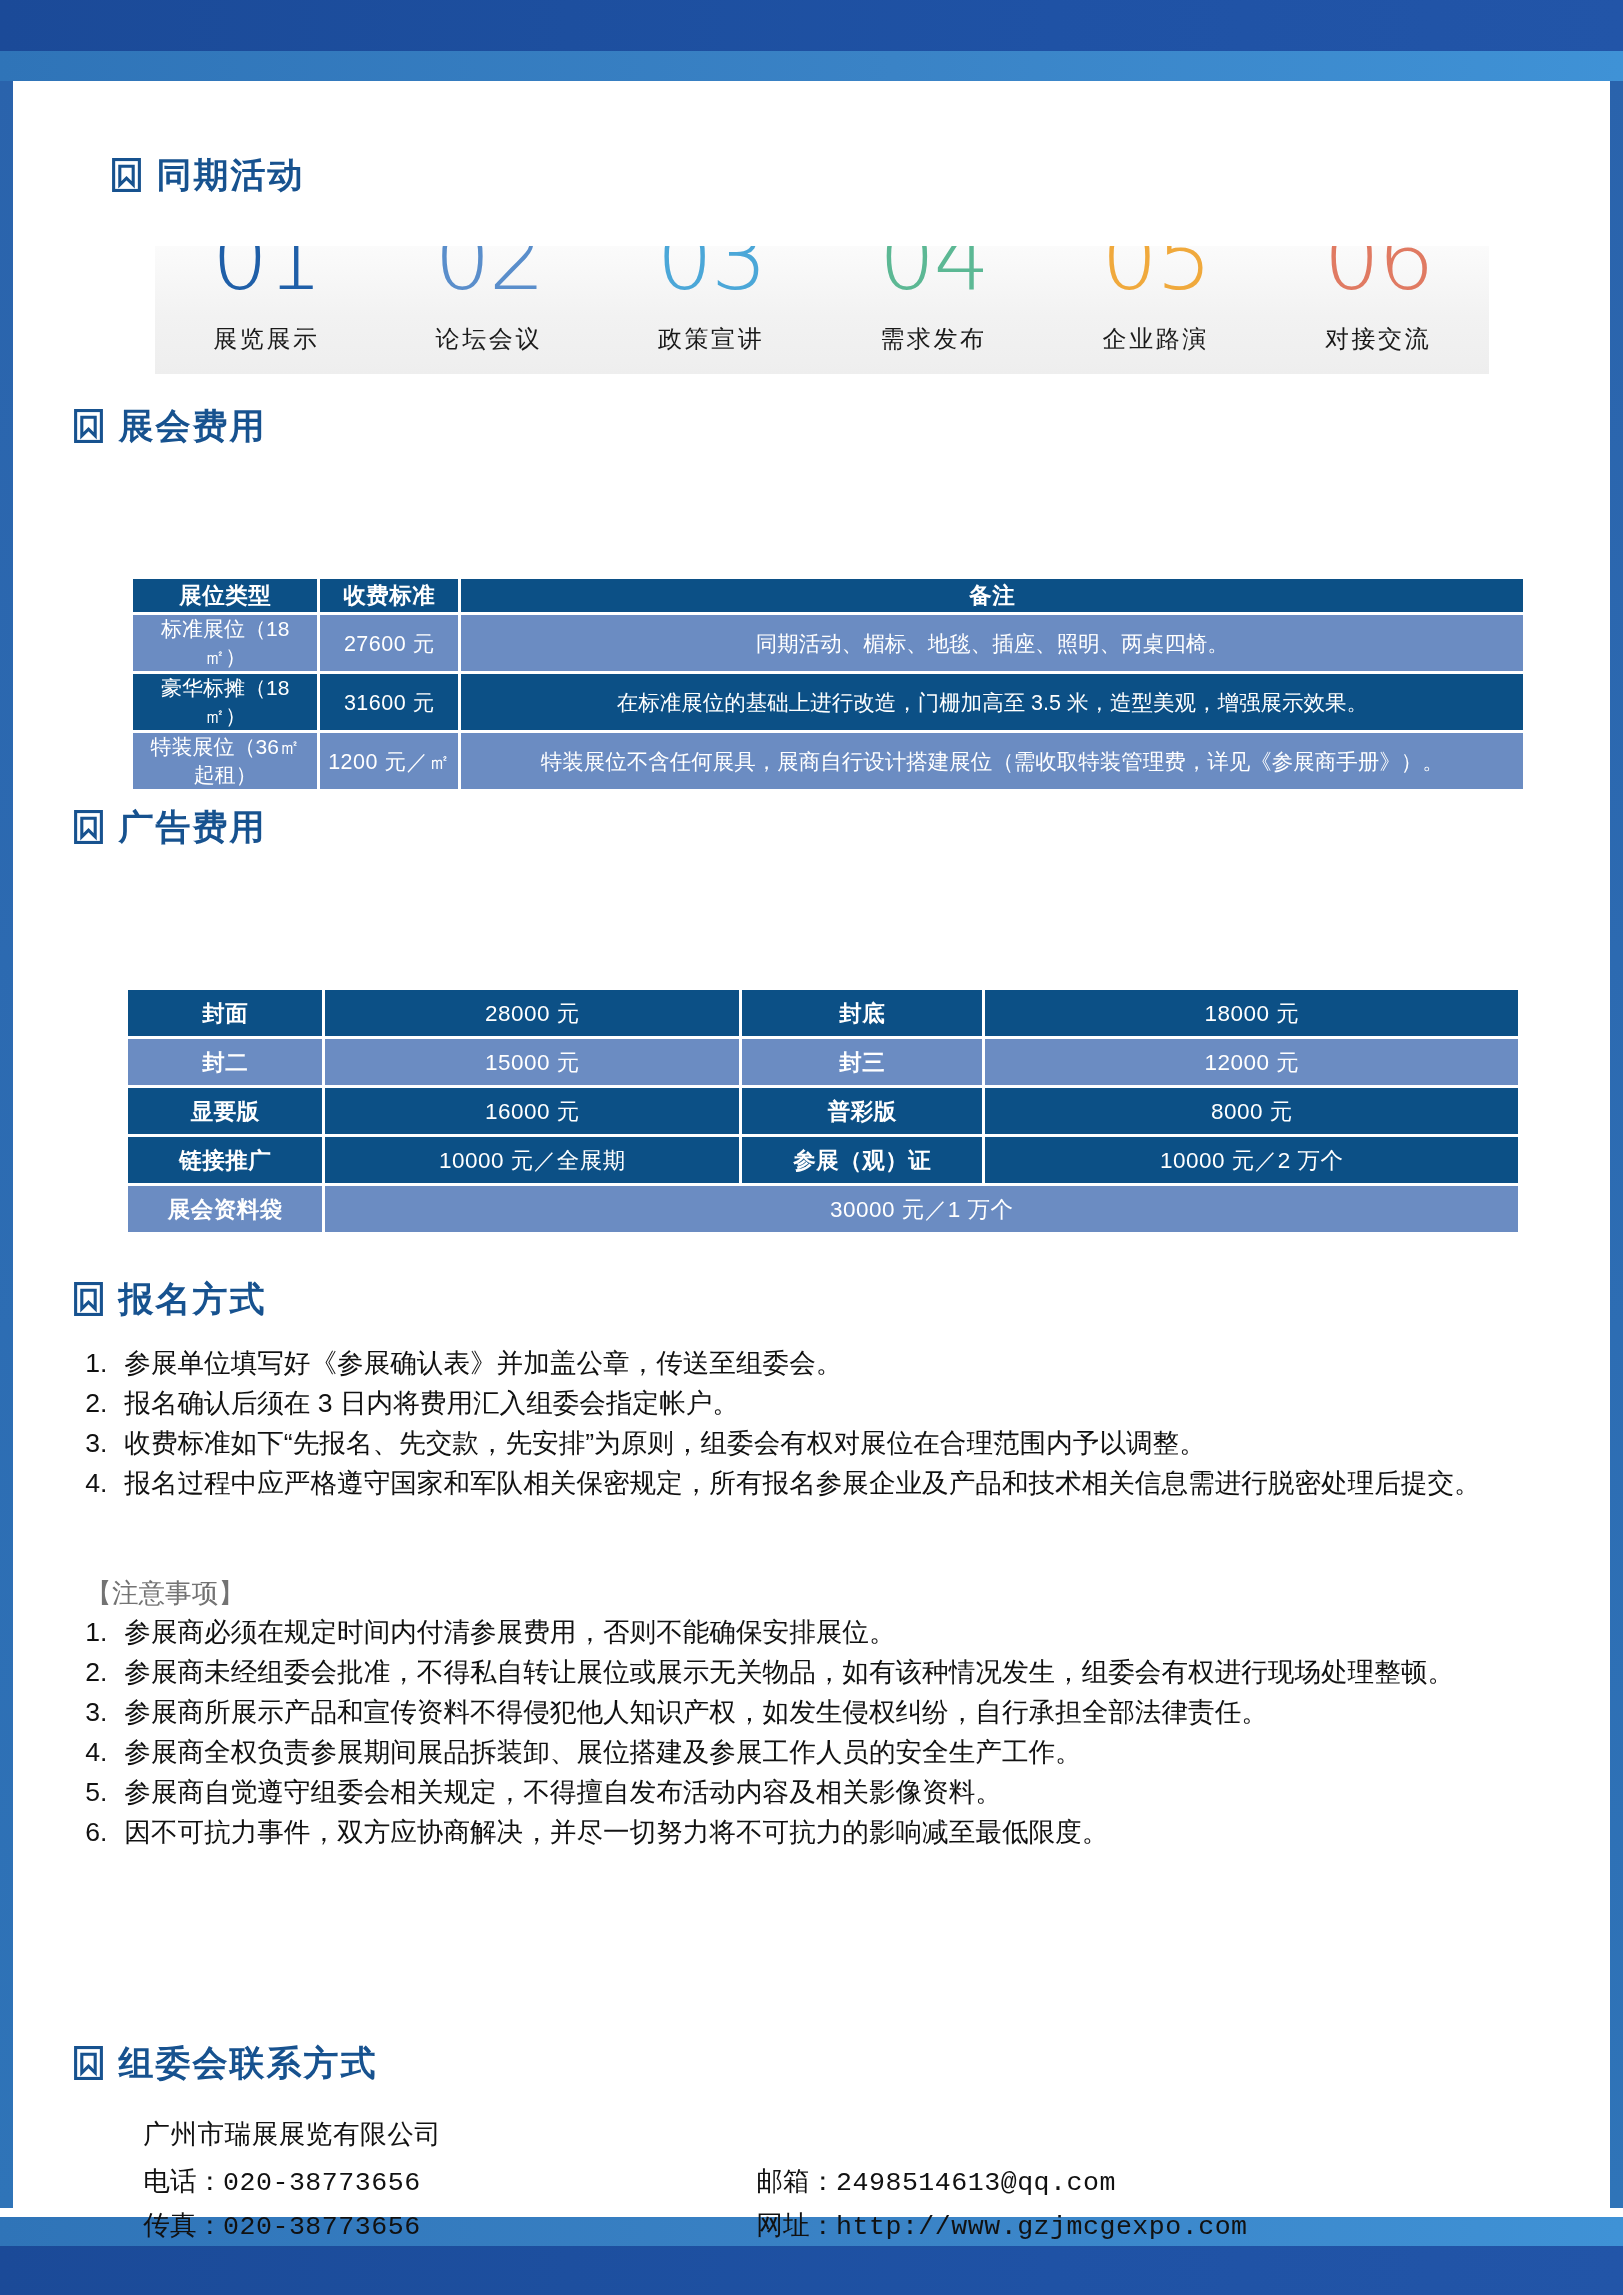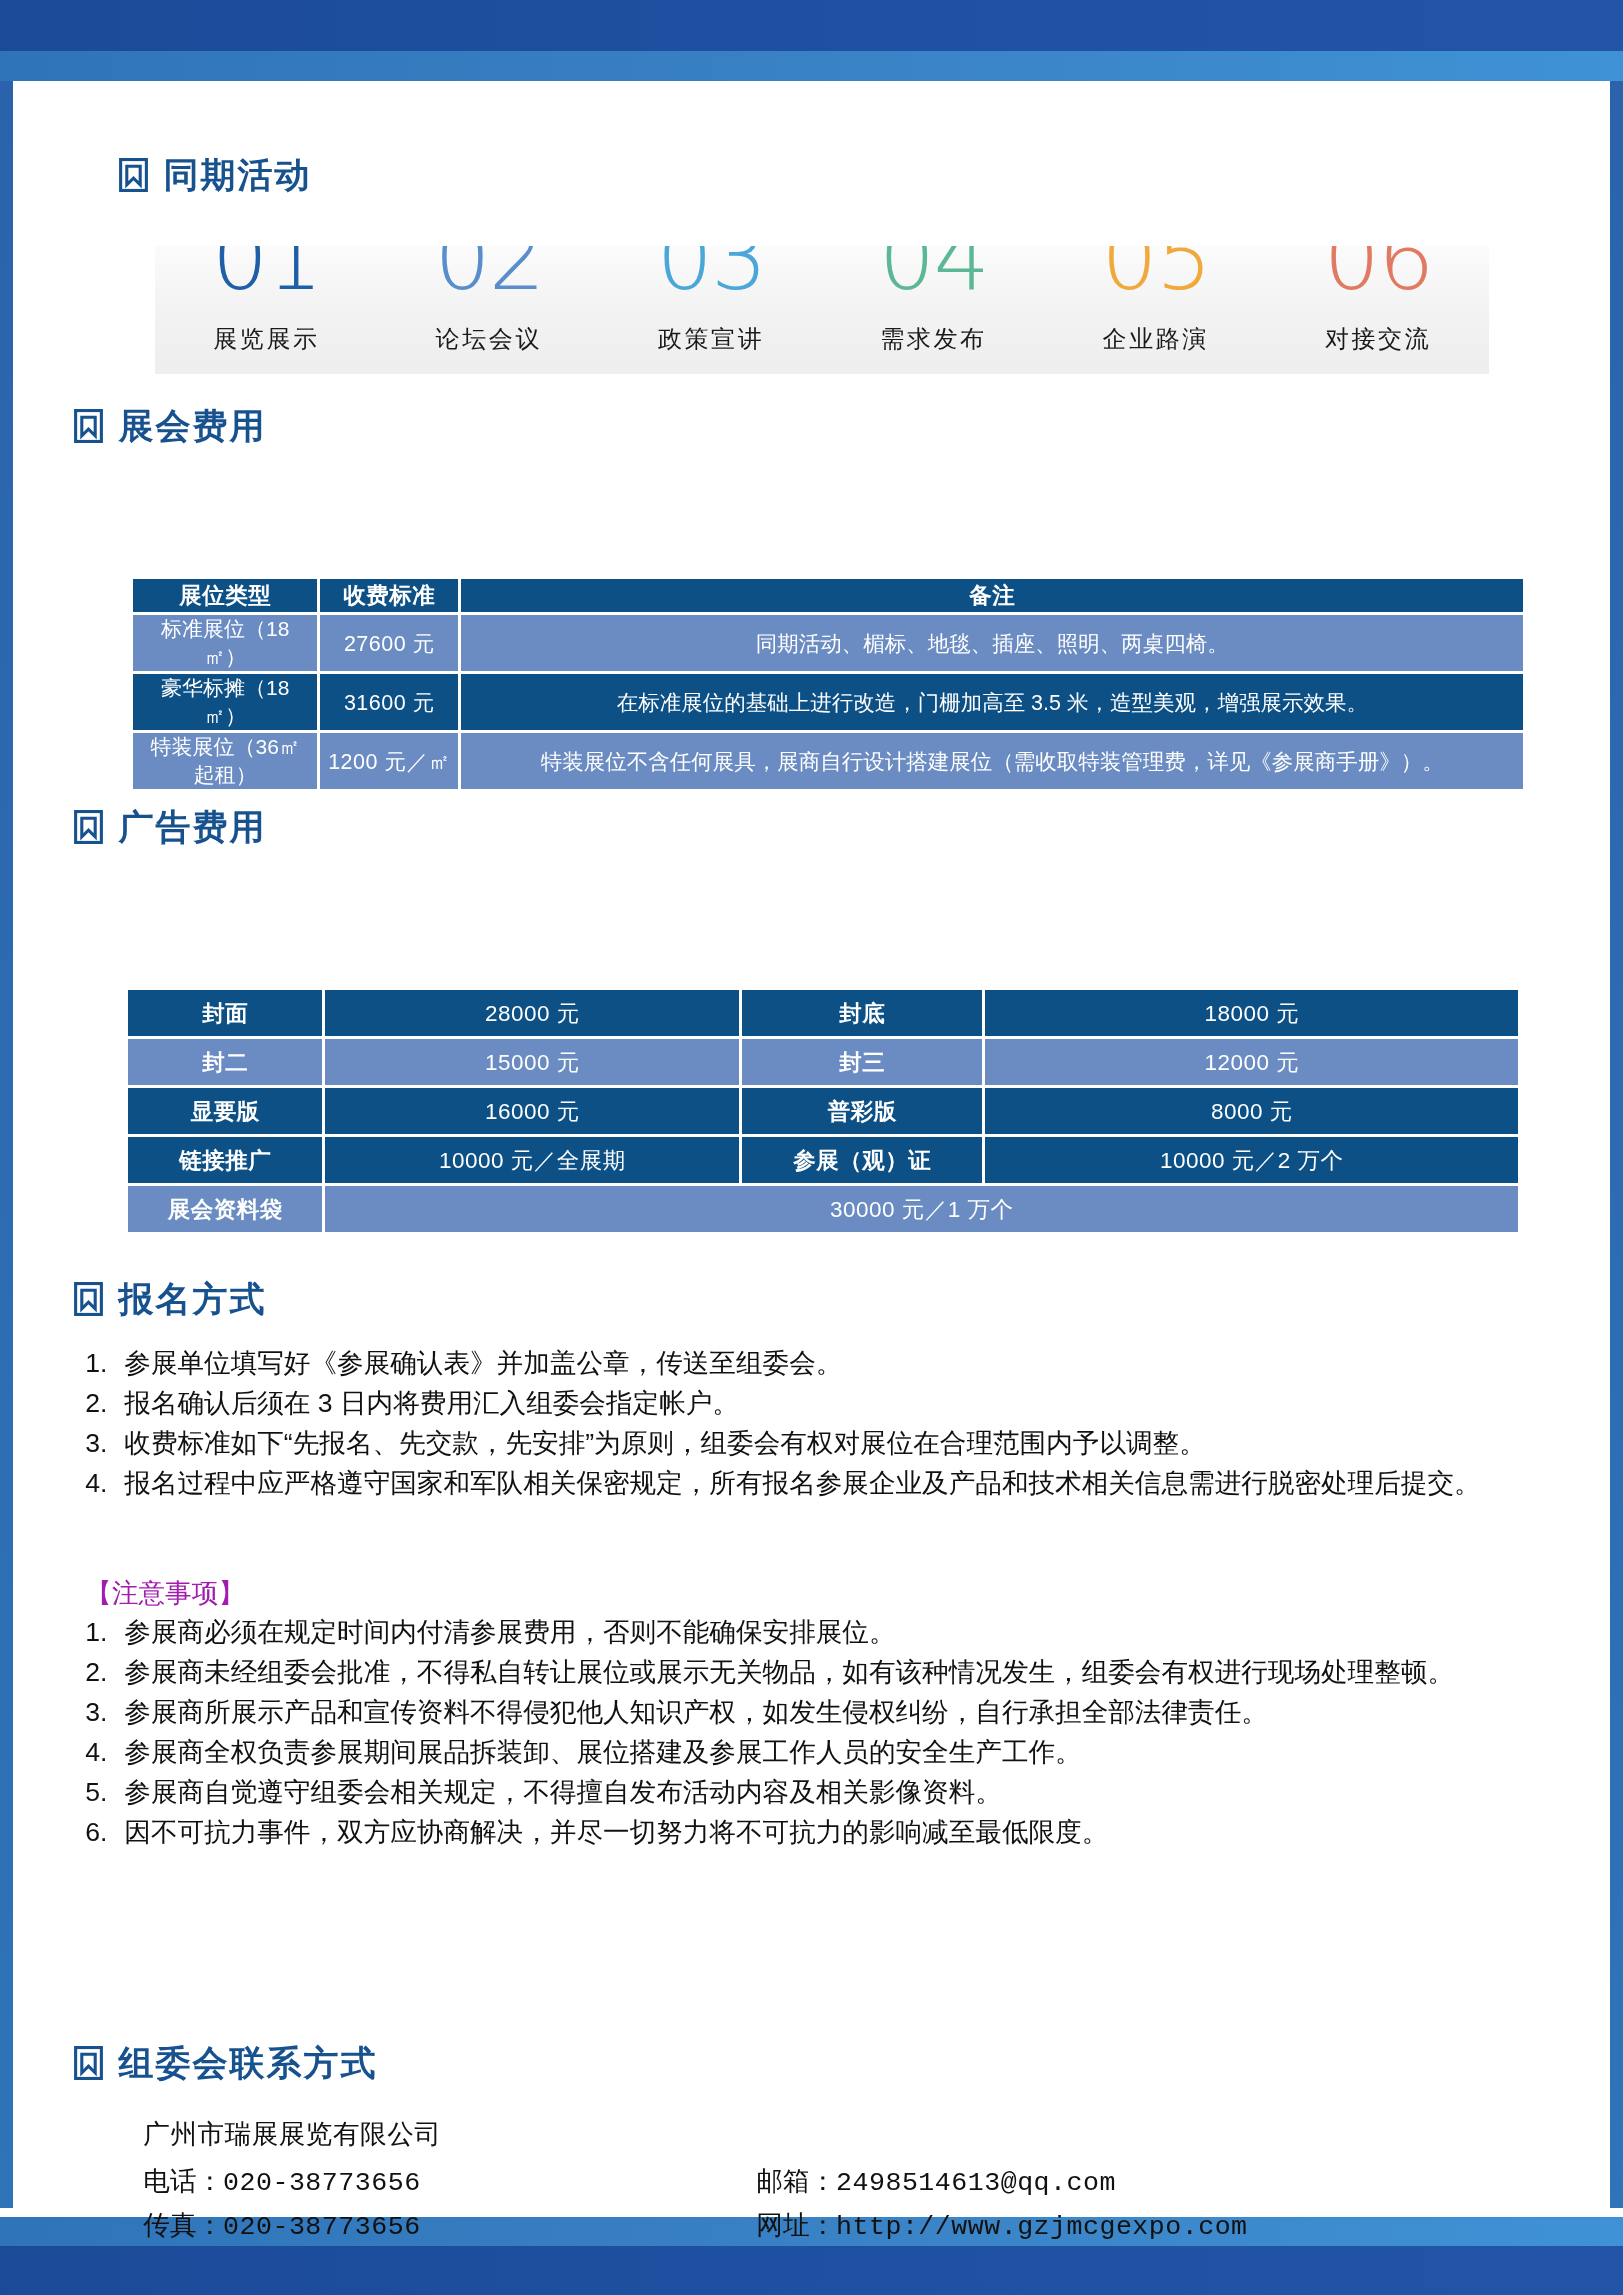--- a/index.html
+++ b/index.html
@@ -176,21 +176,21 @@
   }
   .li .idx {
     flex: 0 0 auto;
     width: 39px;
     font-family: "Liberation Sans", sans-serif;
   }
   .li .txt { flex: 1 1 auto; }
 
   .notice-head {
     font-size: 26.6px;
-    color: #a21caf;
+    color: #737373;
     line-height: 1.47;
     letter-spacing: 0px;
   }
 
   
   .contact-block {
     position: absolute;
     left: 130px;
     top: 2035px;
     width: 1380px;
@@ -217,21 +217,21 @@
 
 <div class="top-bar-dark"></div>
 <div class="top-bar-light"></div>
 <div class="side-rail-left"></div>
 <div class="side-rail-right"></div>
 <div class="bottom-bar-light"></div>
 <div class="bottom-bar-dark"></div>
 
 <div class="page">
 
-  <div class="sec-head" style="position:absolute; left:67px; top:76px;padding-left:39px;">
+  <div class="sec-head" style="position:absolute; left:60px; top:76px;padding-left:39px;">
     <span class="sec-icon">
       <svg width="29" height="34" viewBox="0 0 56 66">
         <rect x="3" y="3" width="50" height="60" fill="none" stroke="#17528f" stroke-width="6"></rect>
         <path d="M15 16 L15 52 L28 39 L41 52 L41 16 Z" fill="none" stroke="#17528f" stroke-width="6" stroke-linejoin="miter"></path>
       </svg>
     </span>
     <span class="sec-title">同期活动</span>
   </div>
 
   <div class="activities" id="activities-band">

